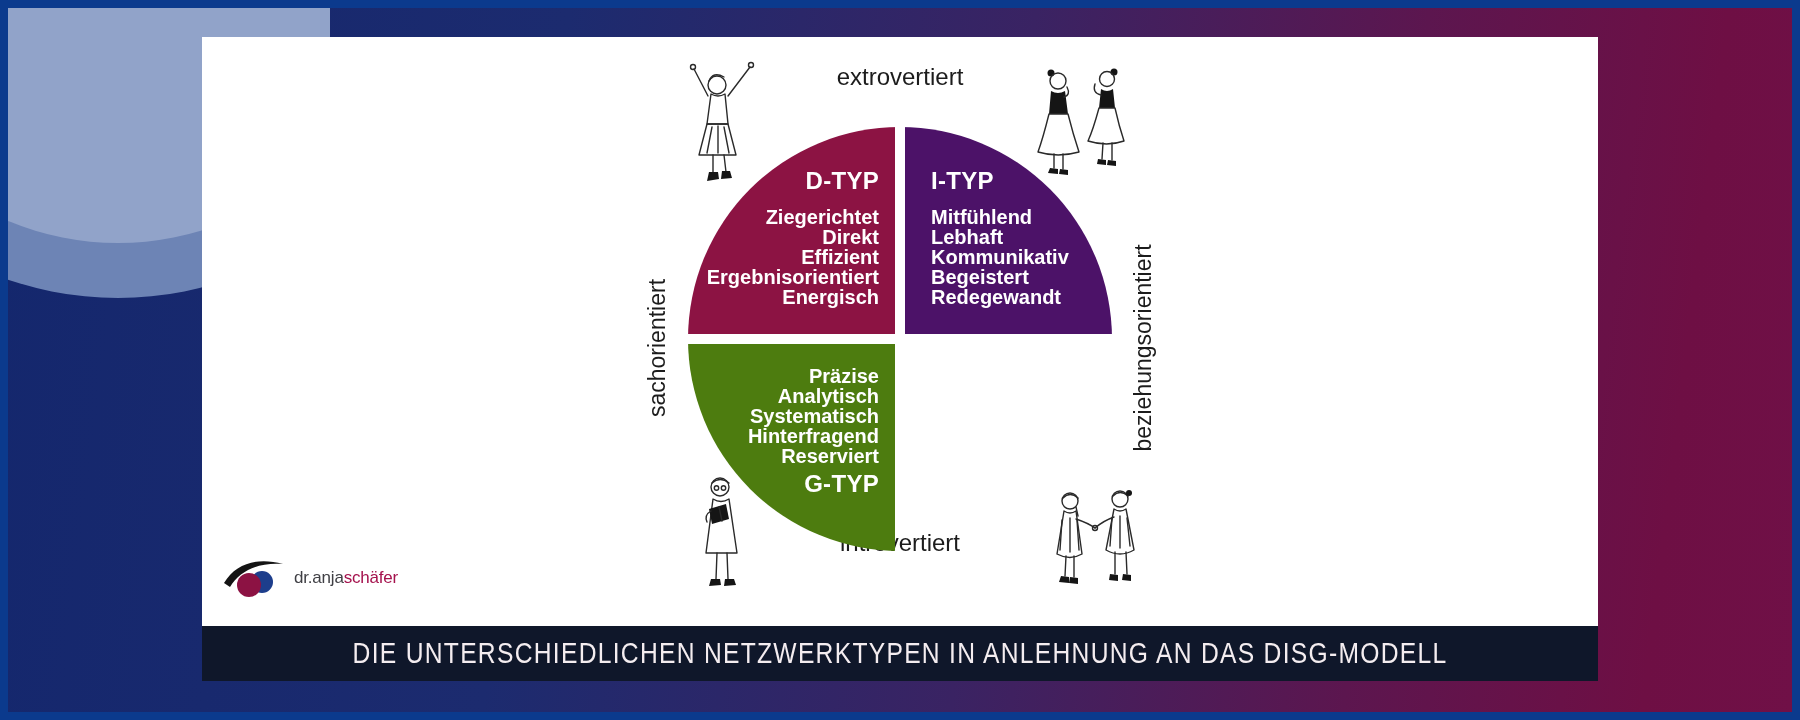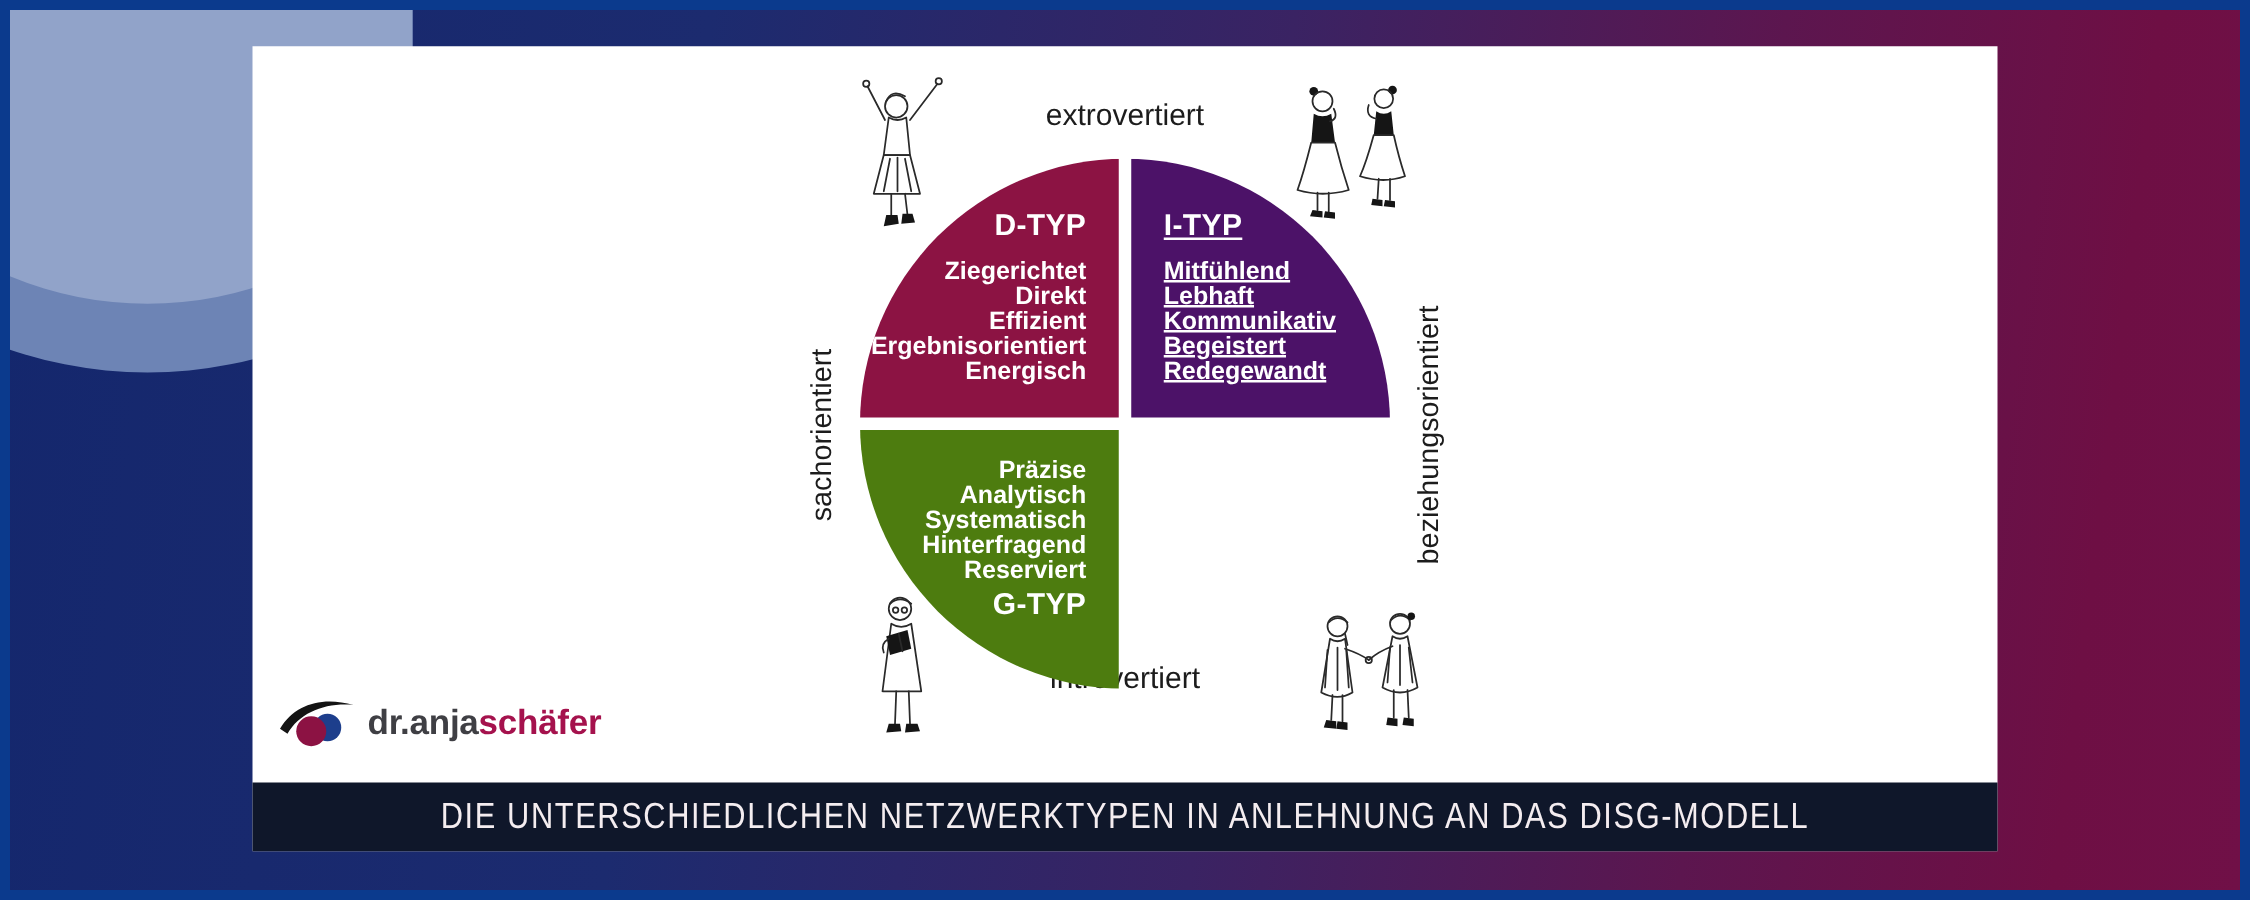--- a/index.html
+++ b/index.html
@@ -25,41 +25,41 @@
     position:absolute;left:486px;top:90px;width:424px;height:424px;border-radius:50%;
     overflow:hidden;display:grid;grid-template-columns:207px 207px;grid-template-rows:207px 207px;gap:10px;
   }
   .quad{color:#fff;display:flex;flex-direction:column;}
   .quad .q-title{font-size:24px;font-weight:bold;letter-spacing:.3px;}
   .quad .q-list{font-size:20px;line-height:20px;font-weight:600;}
   .quad.q-top{padding-top:40px;}
   .quad.q-top .q-title{margin-bottom:12px;}
   .quad.q-bottom{padding-top:22px;}
   .quad.q-bottom .q-title{margin-top:4px;}
-  .quad.q-left{align-items:flex-end;text-align:right;padding-right:26px;}
-  .quad.q-right{align-items:flex-start;text-align:left;padding-left:26px;text-decoration:underline;}
+  .quad.q-left{align-items:flex-end;text-align:right;padding-right:16px;}
+  .quad.q-right{align-items:flex-start;text-align:left;padding-left:26px;}
 
   
   .axis{position:absolute;color:#1c1c1c;}
   .axis-top,.axis-bottom{left:486px;width:424px;text-align:center;font-size:24px;}
-  .axis-top{top:42px;text-align:center;}
+  .axis-top{top:26px;text-align:center;}
   .axis-bottom{top:492px;}
   .axis-side{font-size:23px;white-space:nowrap;transform:translate(-50%,-50%) rotate(-90deg);}
   .axis-left{left:455px;top:311px;}
   .axis-right{left:941px;top:311px;}
 
   
   .illus{position:absolute;}
   .illus svg{display:block;}
   .il-stroke{fill:none;stroke:#2a2a2a;stroke-width:1.4;stroke-linecap:round;stroke-linejoin:round;}
   .il-fill{fill:#151515;stroke:none;}
 
   
   .logo{position:absolute;left:20px;top:520px;display:flex;align-items:center;}
-  .logo-text{font-size:28px;font-weight:bold;letter-spacing:-0.2px;margin-left:8px;white-space:nowrap;}
+  .logo-text{font-size:17px;font-weight:normal;letter-spacing:-0.2px;margin-left:8px;white-space:nowrap;}
 
   
   .banner{
     position:absolute;left:0;right:0;bottom:0;height:55px;
     display:flex;align-items:center;justify-content:center;
   }
   .banner-label{
     color:#f4edf0;font-size:29px;letter-spacing:1.5px;
     transform:scaleX(.85);transform-origin:center;white-space:nowrap;
   }

